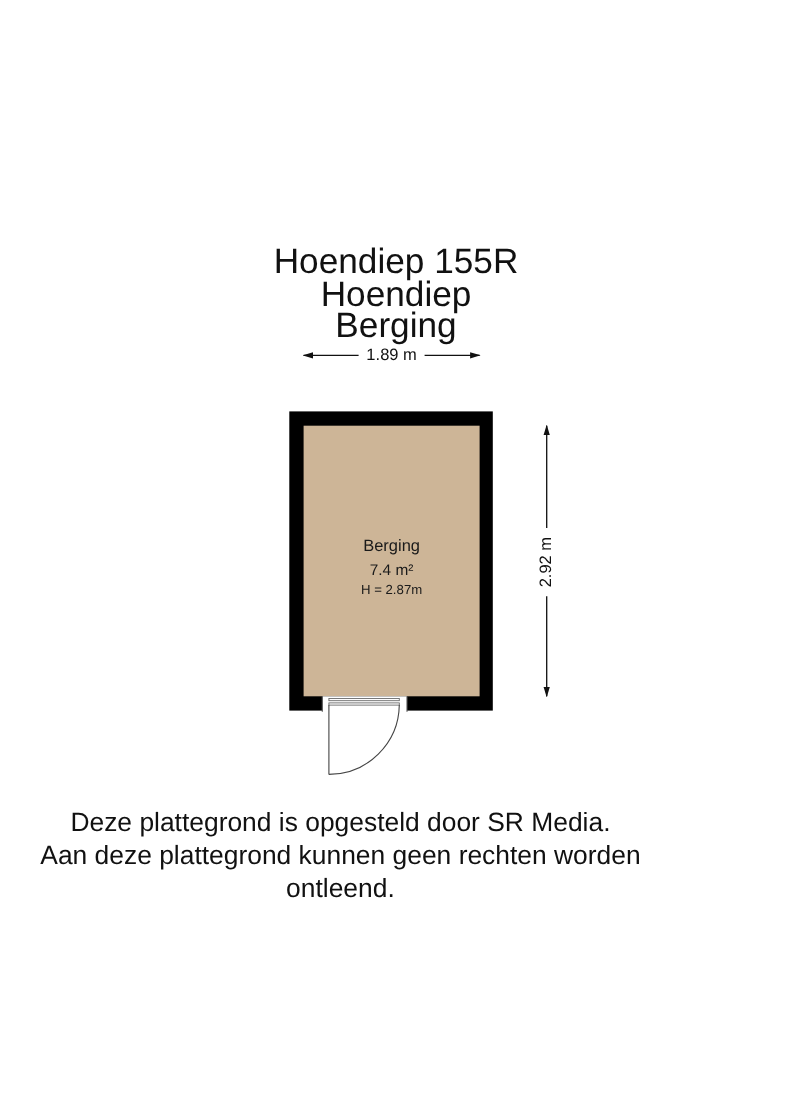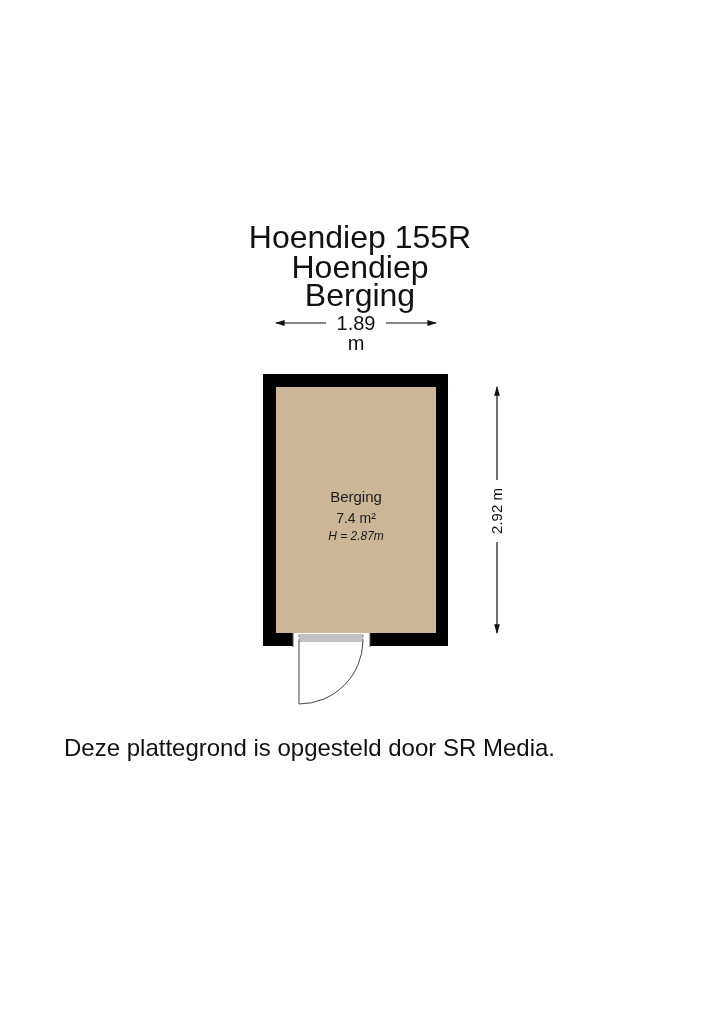--- a/index.html
+++ b/index.html
@@ -44,23 +44,24 @@
     <rect x="293" y="633" width="77" height="14" fill="#ffffff"></rect>
     <line x1="293" y1="633" x2="293" y2="647" stroke="#555" stroke-width="1"></line>
     <line x1="370" y1="633" x2="370" y2="647" stroke="#555" stroke-width="1"></line>
     <rect x="299" y="635" width="64" height="2" fill="none" stroke="#666" stroke-width="0.8"></rect>
     <rect x="299" y="639" width="64" height="2" fill="none" stroke="#666" stroke-width="0.8"></rect>
     <line x1="299" y1="641" x2="299" y2="704" stroke="#444" stroke-width="1"></line>
     <path d="M299,704 A64,64 0 0 0 363,641" fill="none" stroke="#444" stroke-width="1"></path>
   </g>
 </svg>
 
-<div style="position:absolute; left:326px; top:313px; width:60px; text-align:center; font-size:20px; line-height:20px;">1.89 m</div>
+<div style="position:absolute; left:326px; top:313px; width:60px; text-align:center; font-size:15px; line-height:20px;">1.89 m</div>
 
 <div style="position:absolute; left:467px; top:501px; width:60px; text-align:center; font-size:15px; line-height:20px; transform:rotate(-90deg);">2.92 m</div>
 
 <div class="room-label" style="left:296px; top:488px; width:120px; font-size:15px; line-height:18px;">Berging</div>
 <div class="room-label" style="left:296px; top:509px; width:120px; font-size:14px; line-height:18px;">7.4 m²</div>
-<div class="room-label" style="left:296px; top:529px; width:120px; font-size:12px; line-height:15px;font-style:italic;">H = 2.87m</div>
+<div class="room-label" style="left:296px; top:529px; width:120px; font-size:12px; line-height:15px;">H = 2.87m</div>
 
 <div class="disclaimer">
   <div>Deze plattegrond is opgesteld door SR Media.</div>
+  <div>Aan deze plattegrond kunnen geen rechten worden ontleend.</div>
 </div>
 
 </body></html>

